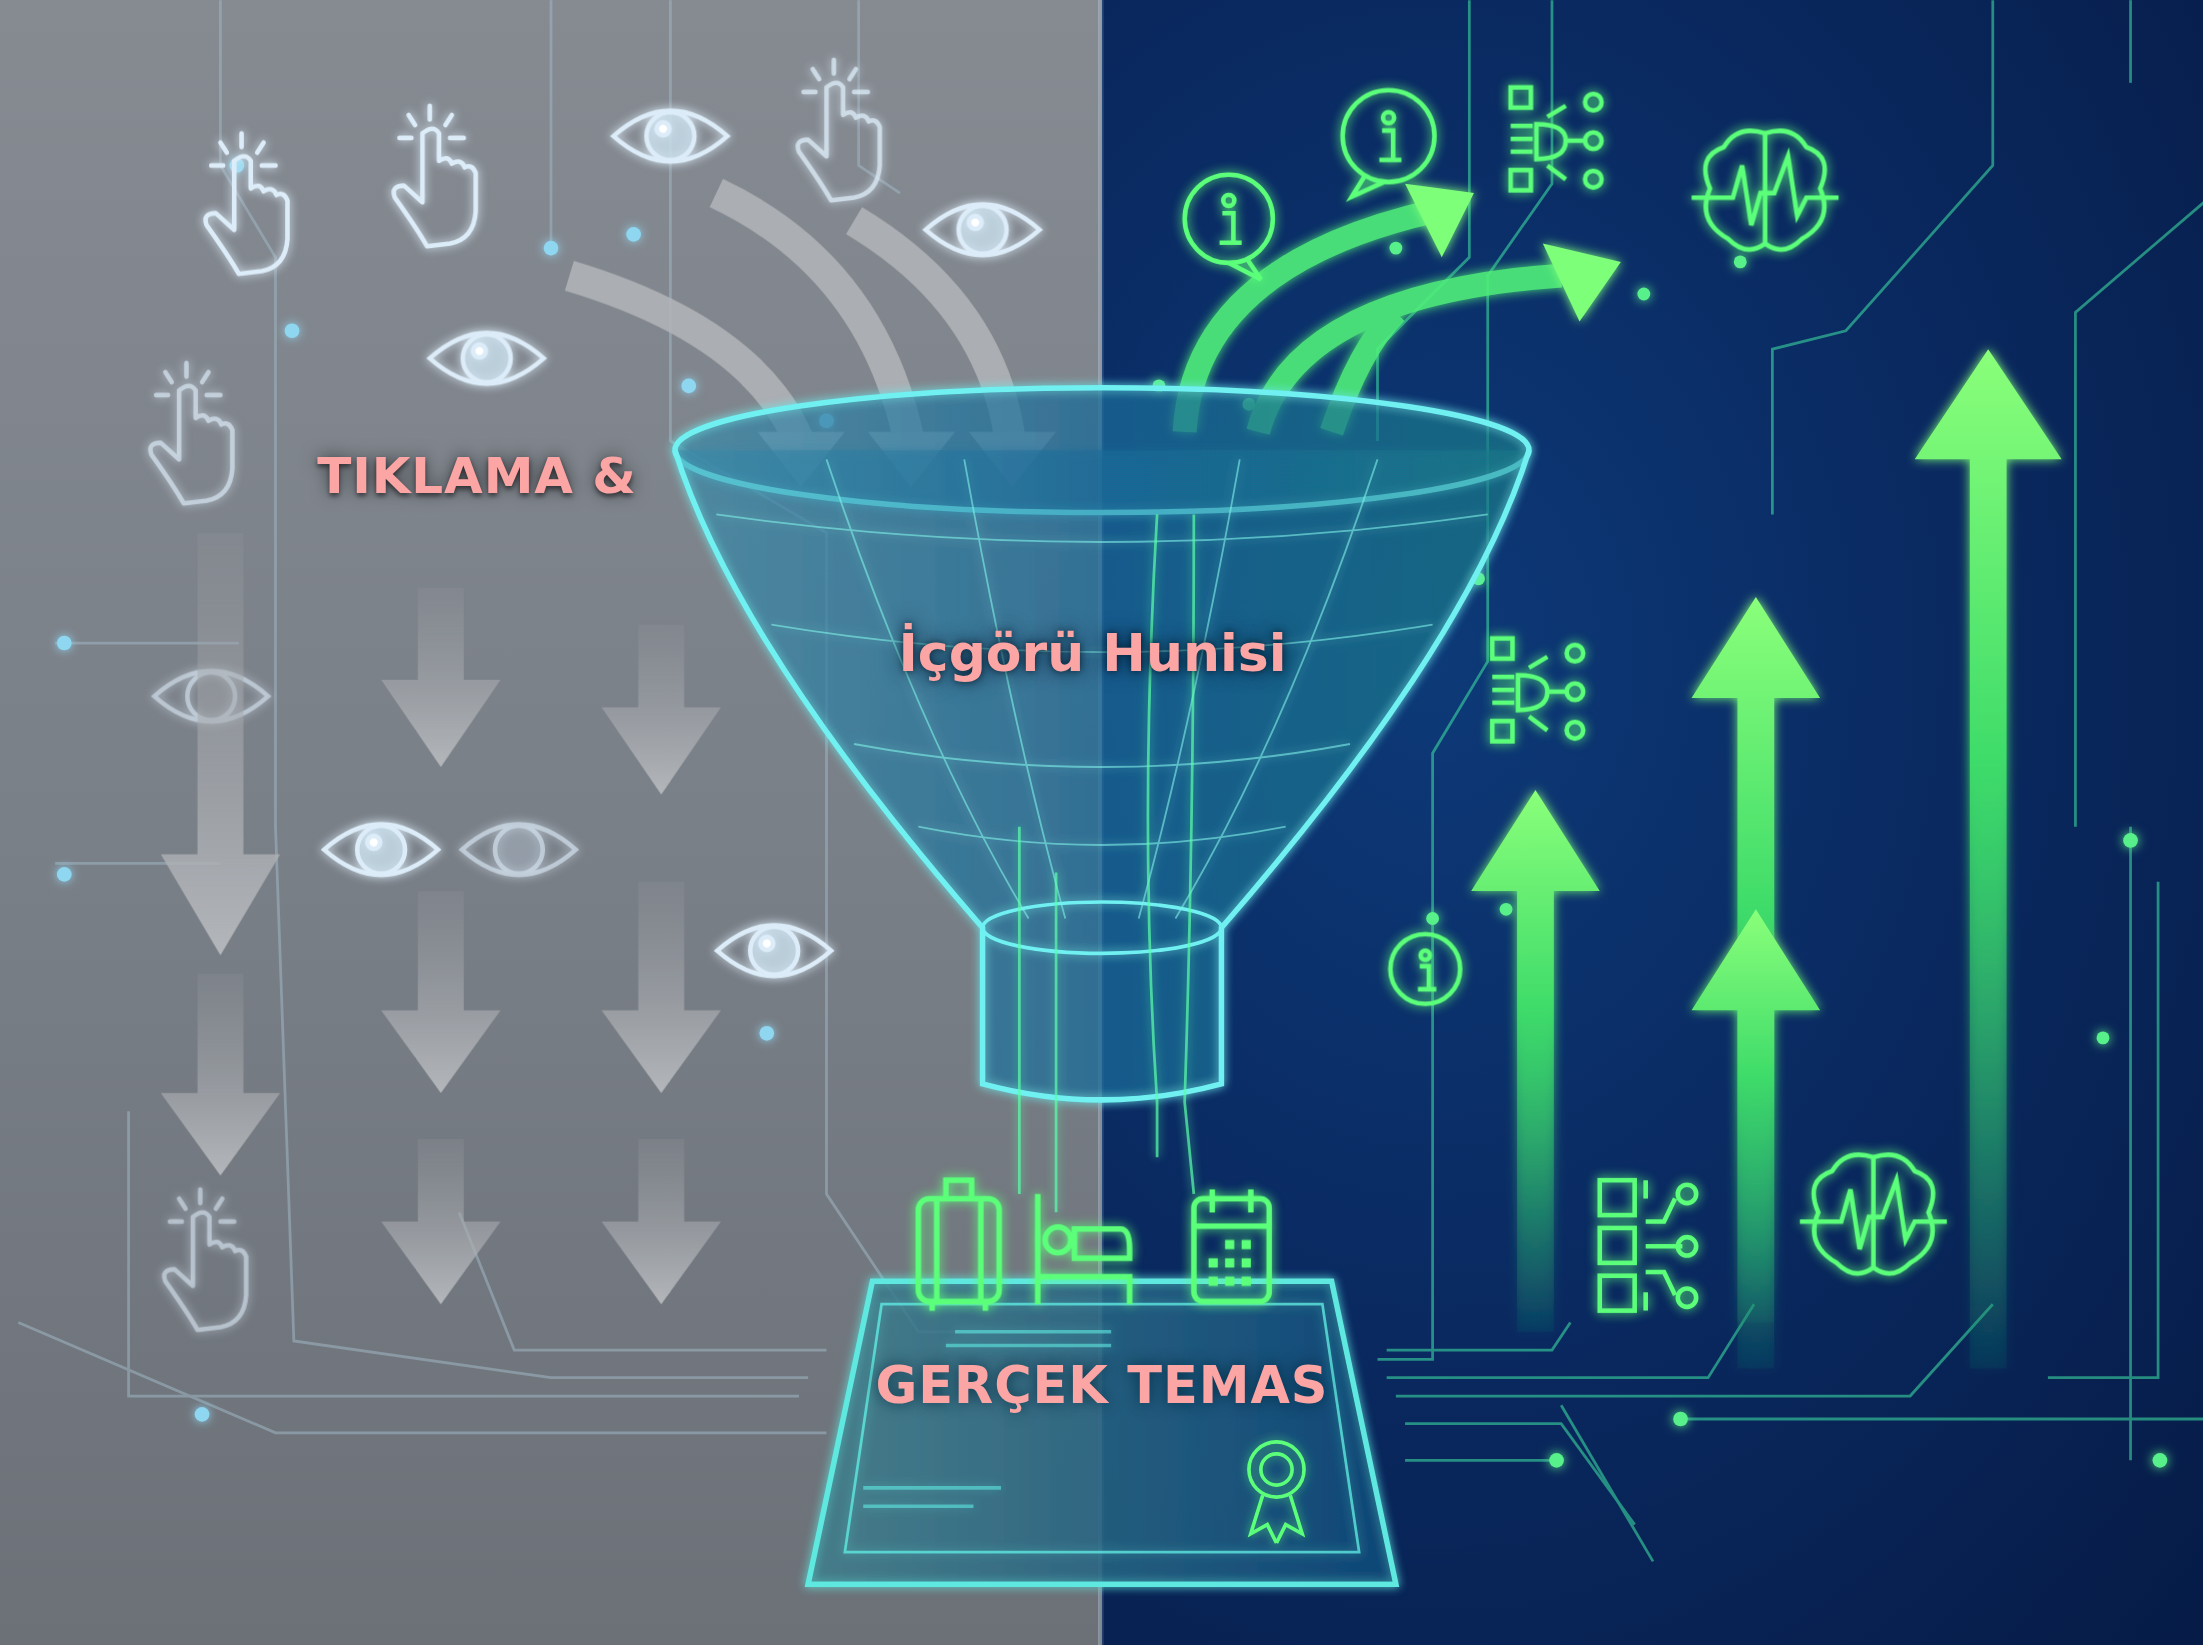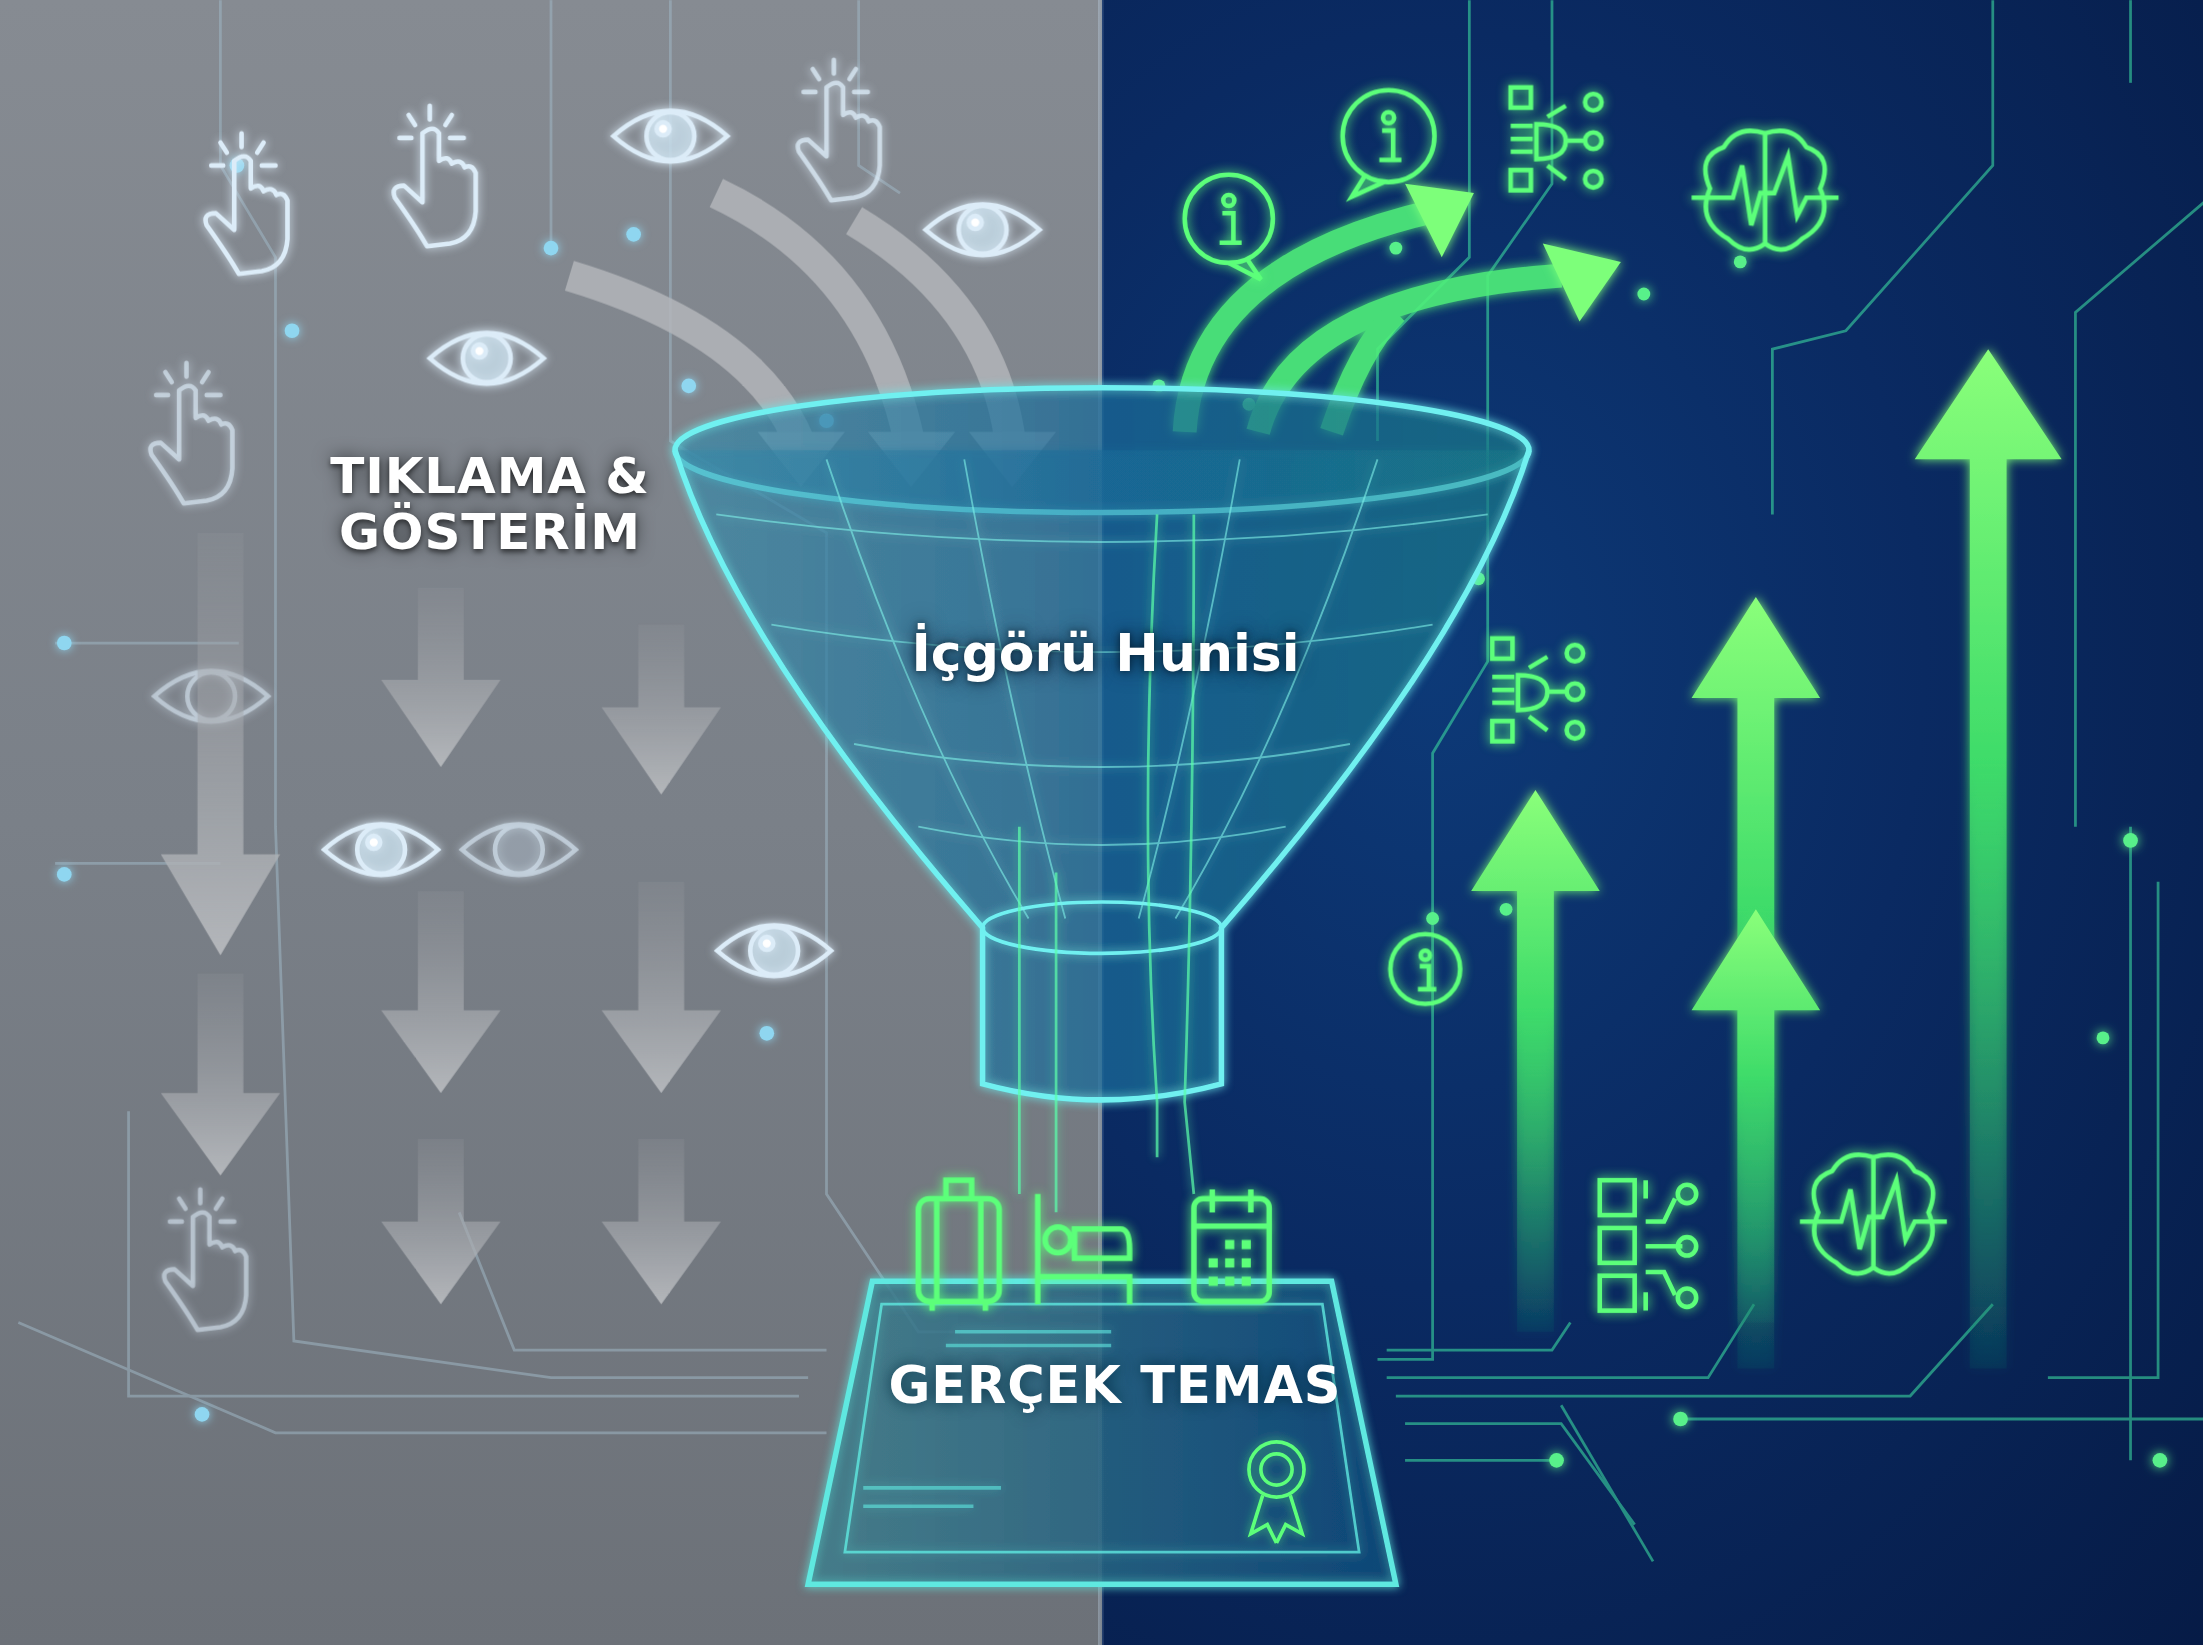--- a/index.html
+++ b/index.html
@@ -1,21 +1,21 @@
 <!DOCTYPE html>
 <html style="font-size:14.7px"><head>
 <meta charset="utf-8">
 <style>
   html,body{margin:0;padding:0;background:#0a1a40;}
   .canvas{position:relative;width:2204px;height:1646px;overflow:hidden;font-family:"DejaVu Sans","Liberation Sans",sans-serif;}
   .bg-left{position:absolute;left:0;top:0;width:1102px;height:1646px;background:linear-gradient(180deg,#868b92 0%,#7a8088 50%,#6c7178 100%);}
   .bg-right{position:absolute;left:1102px;top:0;width:1102px;height:1646px;background:radial-gradient(ellipse at 30% 40%,#0d3a78 0%,#0a2a62 45%,#061b46 100%);}
   .divider{position:absolute;left:1098px;top:0;width:5.5px;height:1646px;background:linear-gradient(90deg,rgba(200,220,240,.35),rgba(160,200,240,.1));}
   svg.art{position:absolute;left:0;top:0;width:2204px;height:1646px;}
-  .label{position:absolute;color:#ffffff;font-weight:bold;text-align:center;text-shadow:0 0 16.5px rgba(0,0,0,.55),0 2.8px 5.5px rgba(0,0,0,.5);letter-spacing:0.9px;line-height:1.12;padding-left:13px;}
+  .label{position:absolute;color:#fca5a5;font-weight:bold;text-align:center;text-shadow:0 0 16.5px rgba(0,0,0,.55),0 2.8px 5.5px rgba(0,0,0,.5);letter-spacing:0.9px;line-height:1.12;}
   .lbl-left{left:275px;top:448px;width:404px;font-size:50px;}
   .lbl-right{left:1561px;top:448px;width:386px;font-size:50px;}
   .lbl-center{left:808px;top:624px;width:569px;font-size:52px;letter-spacing:0;text-shadow:0 0 20px rgba(0,30,60,.9),0 0 7.3px rgba(0,0,0,.6);}
   .lbl-bottom{left:854px;top:1357px;width:496px;font-size:51px;text-shadow:0 0 14.7px rgba(0,40,60,.8);}
 </style>
 </head>
 <body>
 
 <div class="canvas">
   <div class="bg-left"></div>
@@ -329,20 +329,19 @@
           <rect x="16" y="85" width="10" height="10"></rect>
             <rect x="34" y="85" width="10" height="10"></rect>
             <rect x="52" y="85" width="10" height="10"></rect>
         </g>
       </g>
     </g>
   </svg>
 
   <div class="label lbl-left">
     <div>TIKLAMA &amp;</div>
-    <div>GÖSTERİM</div>
   </div>
   <div class="label lbl-center">İçgörü Hunisi</div>
   <div class="label lbl-bottom">
     <div>GERÇEK TEMAS</div>
   </div>
 </div>
 
 
 </body></html>

